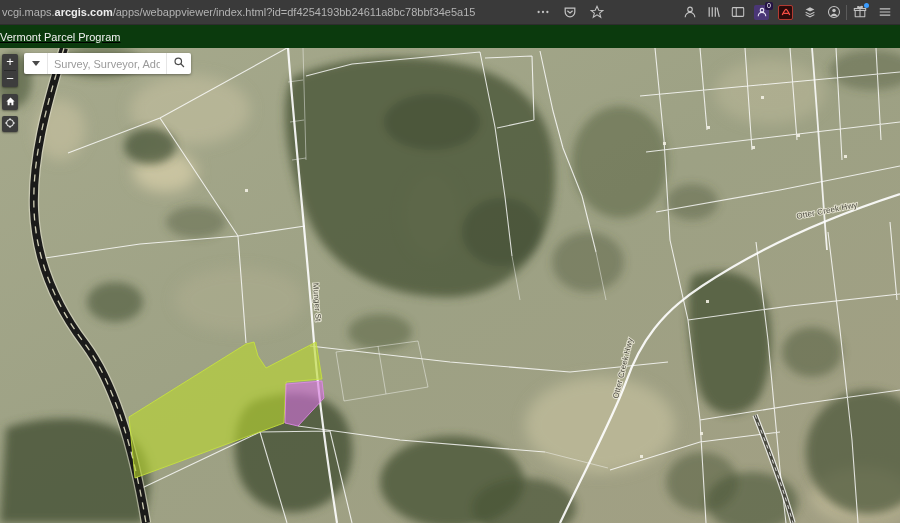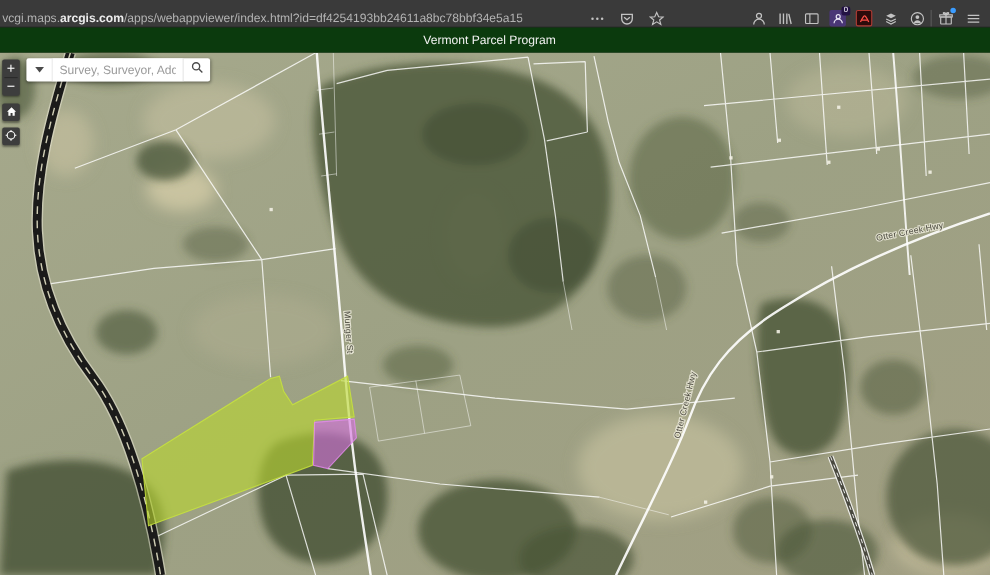--- a/index.html
+++ b/index.html
@@ -1,39 +1,39 @@
 <!DOCTYPE html>
 <html><head>
 <meta charset="utf-8">
 <style>
   html,body{margin:0;padding:0;}
   body{width:900px;height:523px;overflow:hidden;background:#000;font-family:"Liberation Sans",sans-serif;}
 
   
-  .browser-bar{height:25px;background:#3a3a3a;display:flex;align-items:flex-end;box-sizing:border-box;
+  .browser-bar{height:25px;background:#3a3a3a;display:flex;align-items:center;box-sizing:border-box;
     padding:0 8px 0 2px;border-bottom:1px solid #2d2d2d;}
   .url-area{flex:1;display:flex;align-items:center;justify-content:space-between;padding-right:78px;min-width:0;}
   .url-text{font-size:11px;color:#b3b3b3;white-space:nowrap;overflow:hidden;}
   .url-domain{color:#ededed;font-weight:bold;}
   .page-actions{display:flex;gap:12px;align-items:center;}
   .ext-icons{display:flex;gap:9px;align-items:center;}
   .menu-icons{display:flex;gap:10px;align-items:center;}
   .tb-divider{width:1px;height:15px;background:#5b5b5b;margin:0 5px;}
   .tb-icon{width:15px;height:15px;display:flex;align-items:center;justify-content:center;position:relative;
     color:#c3c3c3;cursor:pointer;flex:none;}
   .tb-icon svg{display:block;}
   .badge-wrap{background:#4a3676;border-radius:2px;}
   .ext-badge{position:absolute;top:-3px;right:-4px;background:#241345;color:#fff;font-size:7px;line-height:8px;
     padding:0 2px;border-radius:2px;}
   .pdf-wrap{background:#2c0b0b;border:1px solid #b23a32;border-radius:2px;box-sizing:border-box;}
   .blue-dot{position:absolute;top:-2px;right:-2px;width:5px;height:5px;border-radius:50%;background:#3a9cff;}
 
   
-  .app-header{height:23px;background:#0b3a0d;display:flex;align-items:center;justify-content:center;
-    padding-right:10px;box-sizing:border-box;}
+  .app-header{height:23px;background:#0b3a0d;display:flex;align-items:center;justify-content:flex-start;
+    padding-right:10px;box-sizing:border-box;text-decoration:underline;}
   .app-header span{color:#f2f2f2;font-size:11px;}
 
   
   .map-wrap{position:relative;width:900px;height:475px;background:#9da184;}
   svg.map{position:absolute;left:0;top:0;}
 
   .map-label{font-family:"Liberation Sans",sans-serif;font-size:8px;letter-spacing:.2px;fill:#45433a;
     stroke:#e8e6d6;stroke-width:2px;paint-order:stroke;opacity:.92;}
 
   

